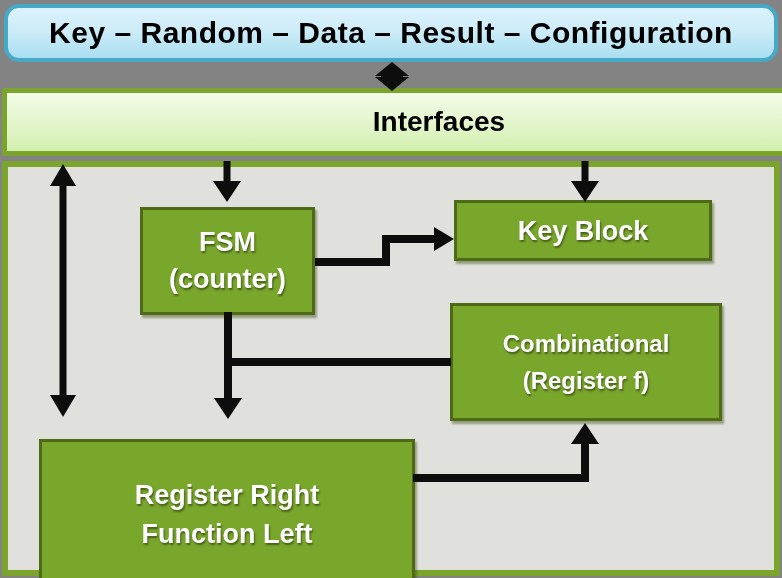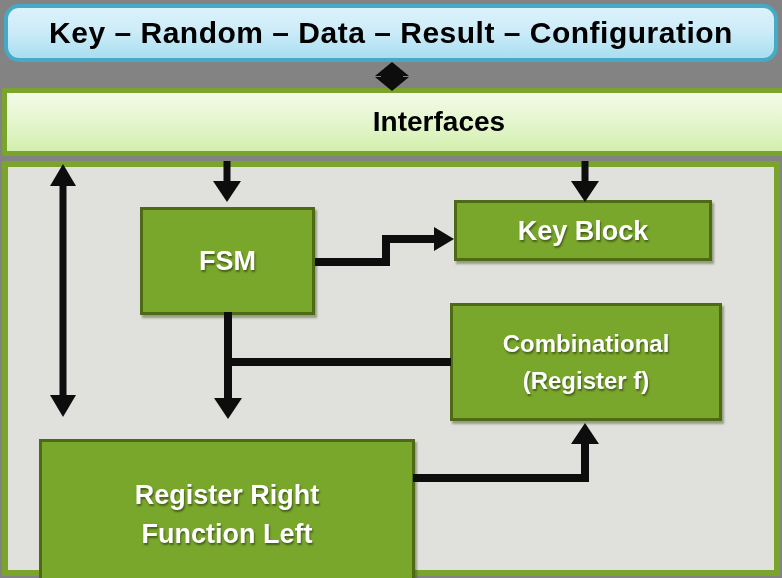--- a/index.html
+++ b/index.html
@@ -57,20 +57,21 @@
   </div>
 
   <div class="interfaces-bar">
     <span>Interfaces</span>
   </div>
 
   <div class="main-panel"></div>
 
   <div class="block block-fsm">
     <span>FSM</span>
+    <span>(counter)</span>
   </div>
 
   <div class="block block-key">
     <span>Key Block</span>
   </div>
 
   <div class="block block-comb">
     <span>Combinational</span>
     <span>(Register f)</span>
   </div>

